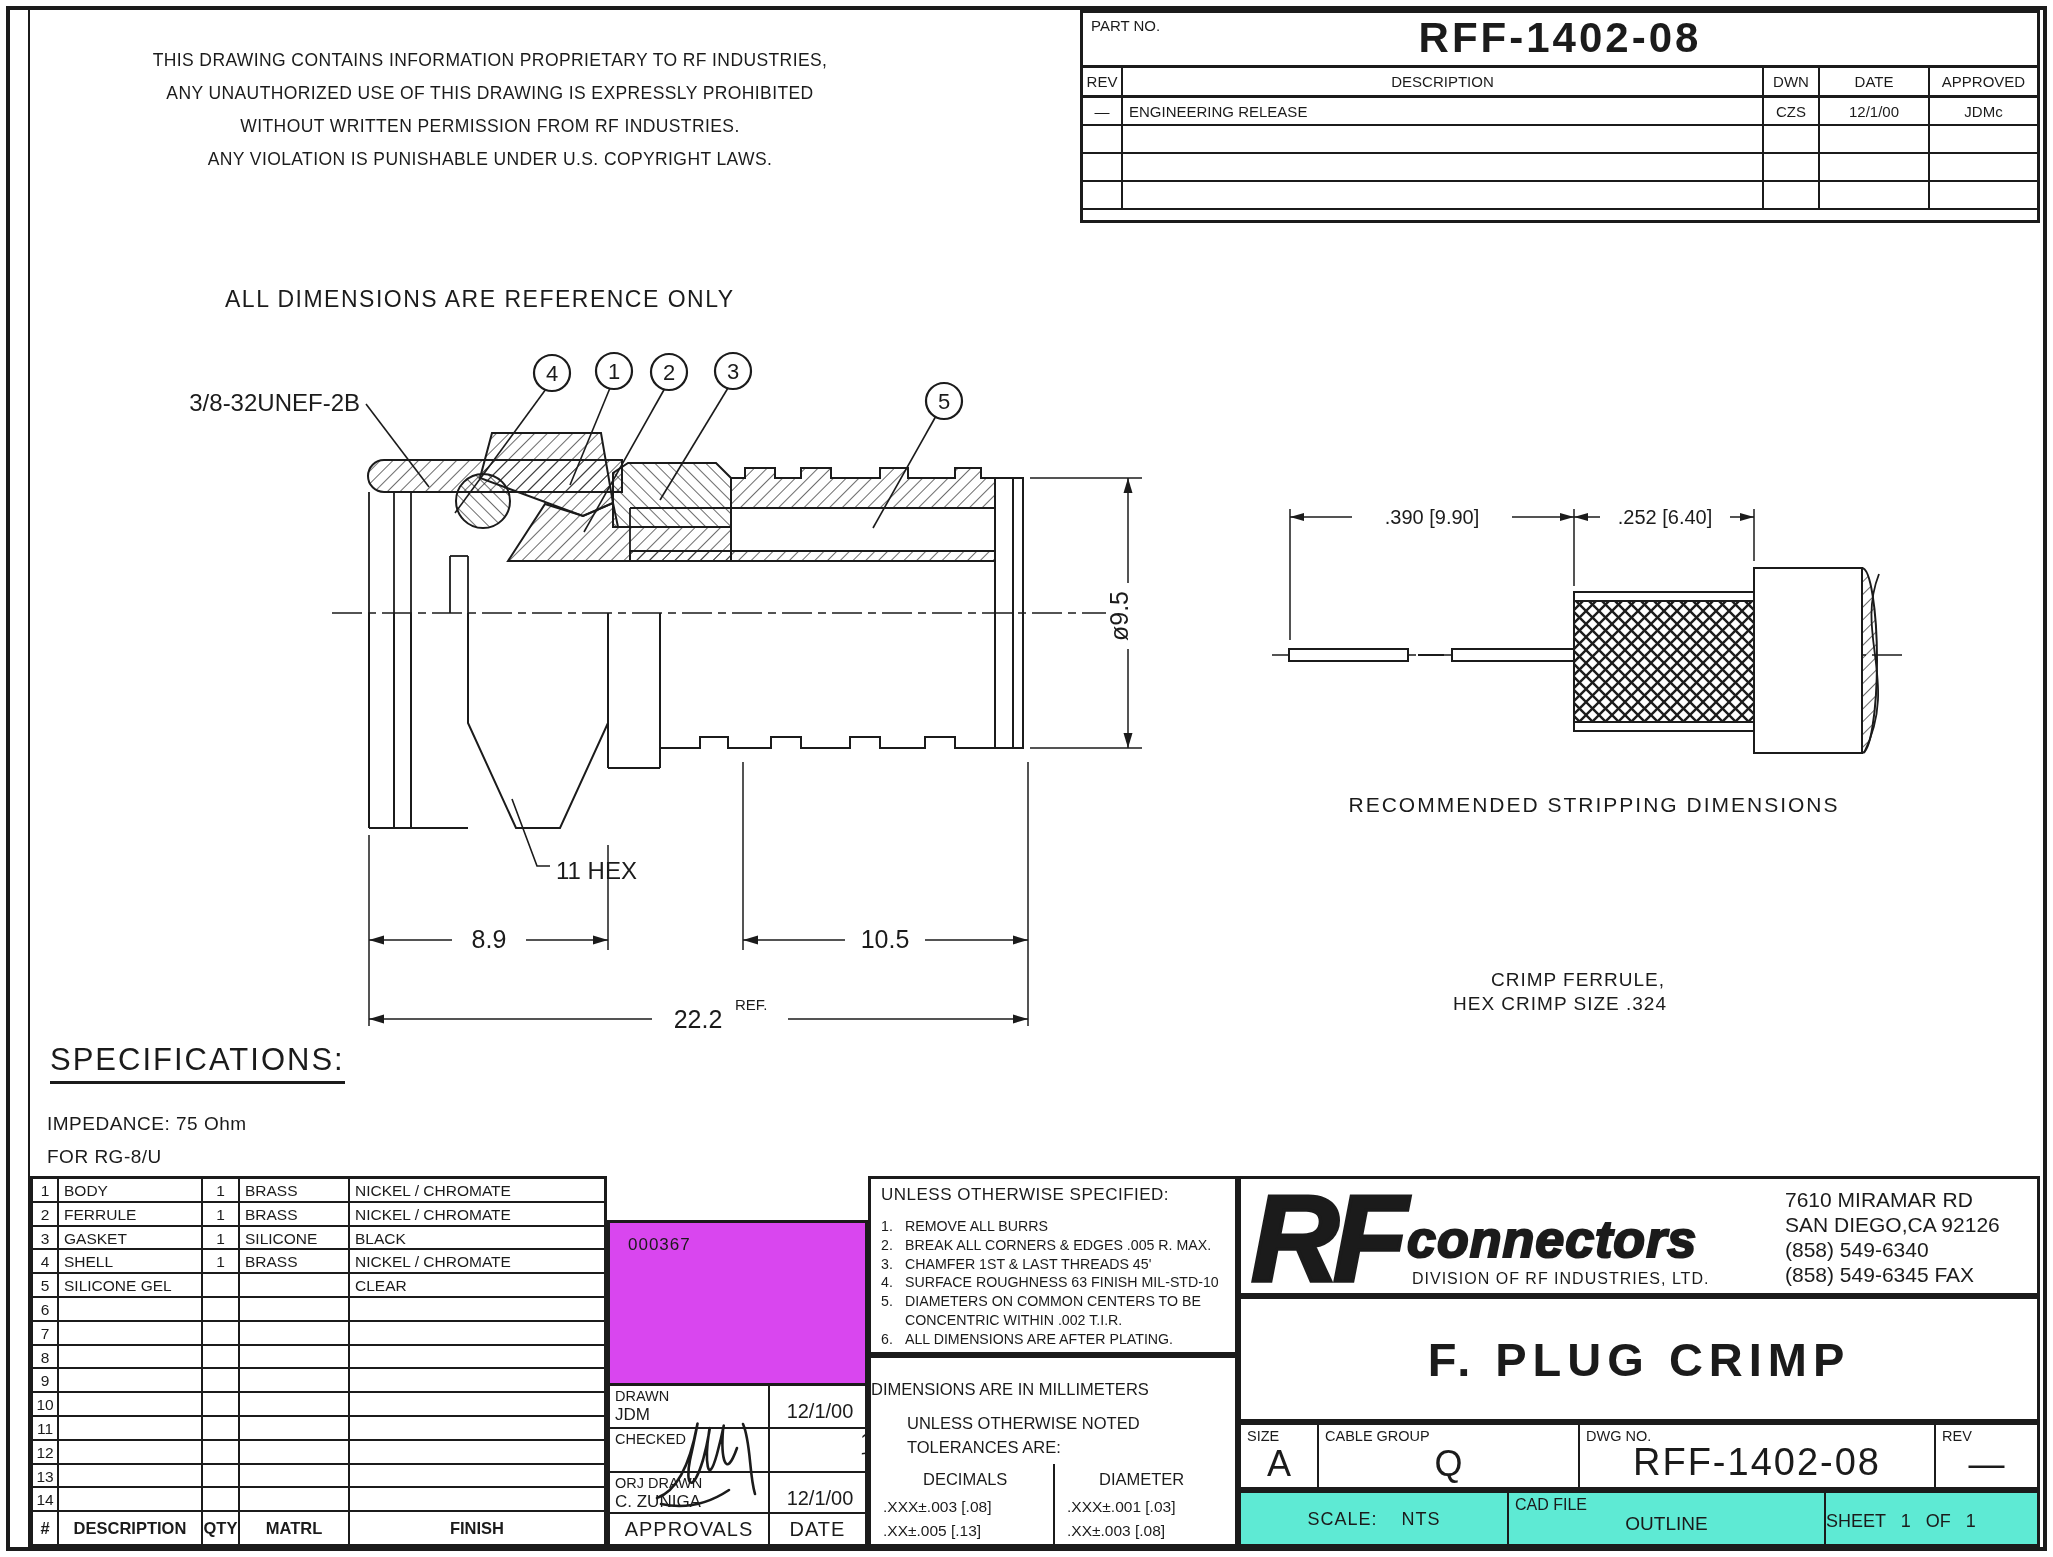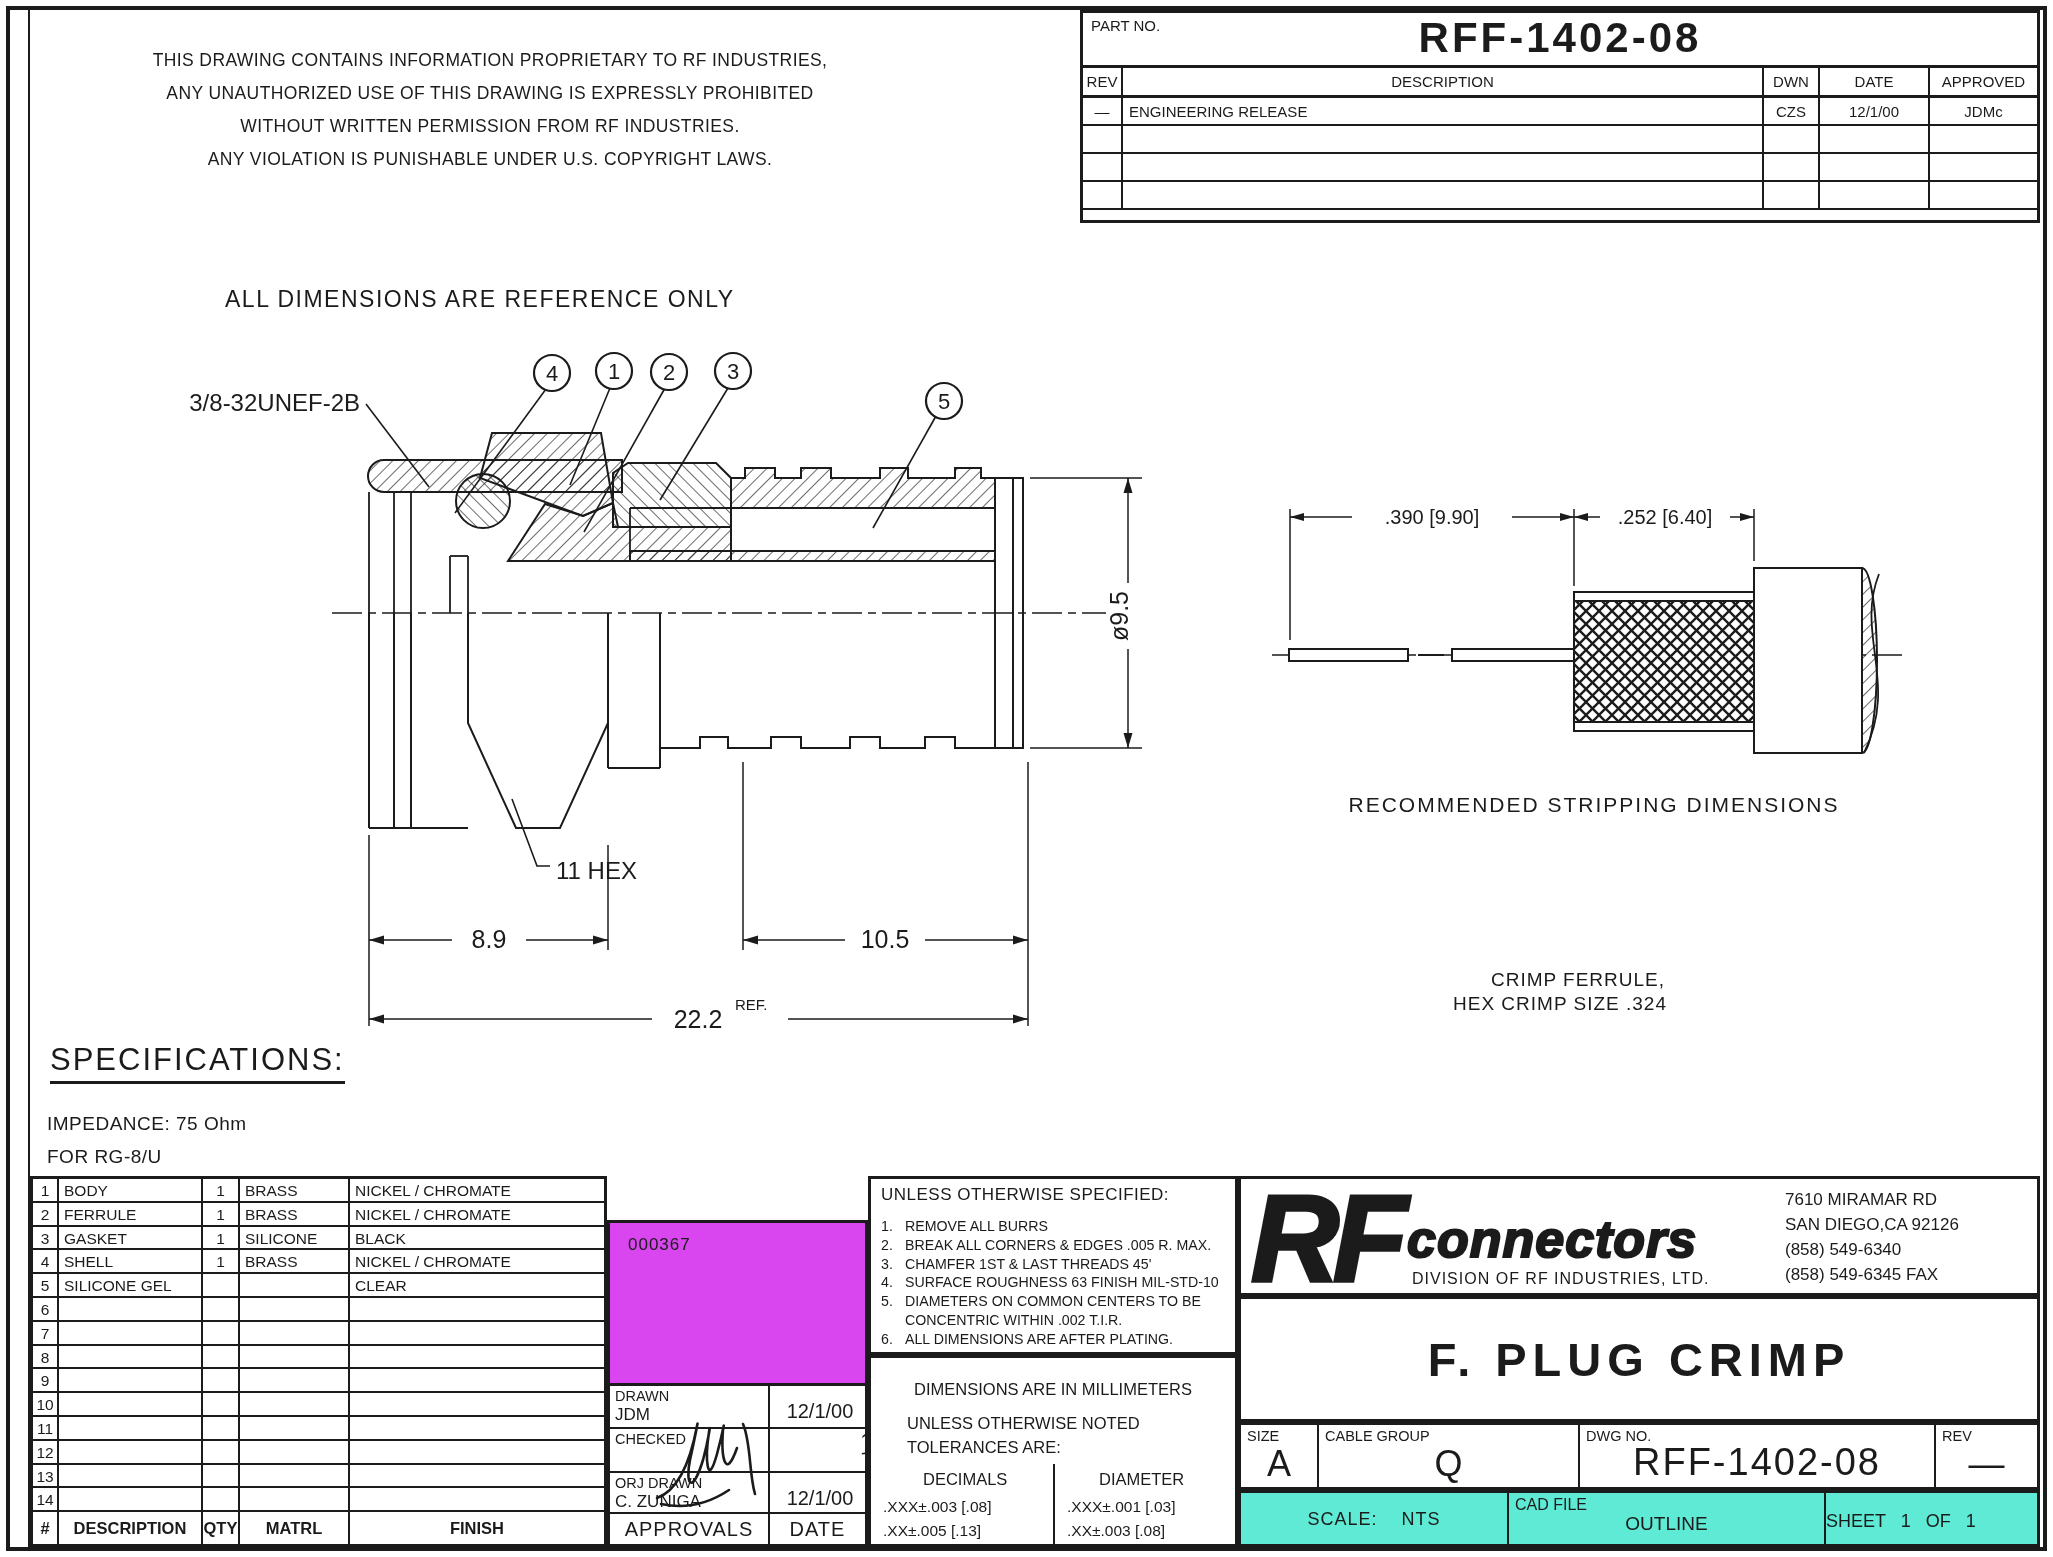--- a/index.html
+++ b/index.html
@@ -52,33 +52,33 @@
   .handdate{position:absolute;left:88px;top:-8px;font-family:"DejaVu Serif",serif;font-style:italic;font-size:29px;
             transform:rotate(-7deg);white-space:nowrap;}
   .sigsvg{position:absolute;left:35px;top:12px;pointer-events:none;}
   
   .notes{left:868px;top:1176px;width:370px;height:179px;border:3px solid #1b1b1b;box-sizing:border-box;background:#fff;padding:6px 8px 0 10px;}
   .notes-title{font-size:17px;letter-spacing:.5px;margin-bottom:12px;}
   .nitem{display:flex;font-size:14.2px;line-height:18.8px;font-weight:500;}
   .nitem .n{width:24px;flex:0 0 auto;}
   .nitem .t{flex:1;}
   .tol{left:868px;top:1355px;width:370px;height:192px;border:3px solid #1b1b1b;box-sizing:border-box;background:#fff;}
-  .tol .t1{position:absolute;left:0;right:0;top:22px;text-align:center;font-size:16.5px;}
+  .tol .t1{position:absolute;left:0;right:0;top:22px;text-align:left;font-size:16.5px;}
   .tol .t2{position:absolute;left:36px;top:56px;font-size:16.5px;}
   .tol .t3{position:absolute;left:36px;top:80px;font-size:16.5px;}
   .tol .dlab{position:absolute;left:52px;top:112px;font-size:16.5px;}
   .tol .dialab{position:absolute;left:228px;top:112px;font-size:16.5px;}
   .tol .dv1{position:absolute;left:12px;top:140px;font-size:15.5px;}
   .tol .dv2{position:absolute;left:12px;top:164px;font-size:15.5px;}
   .tol .av1{position:absolute;left:196px;top:140px;font-size:15.5px;}
   .tol .av2{position:absolute;left:196px;top:164px;font-size:15.5px;}
   .tol .divider{position:absolute;left:182px;top:106px;bottom:0;width:2px;background:#1b1b1b;}
   
   .logobox{left:1238px;top:1176px;width:802px;height:120px;border:3px solid #1b1b1b;box-sizing:border-box;background:#fff;}
-  .addr{position:absolute;right:6px;top:8px;width:246px;font-size:17px;line-height:25px;white-space:nowrap;}
+  .addr{position:absolute;right:6px;top:8px;width:246px;font-size:21px;line-height:25px;white-space:nowrap;}
   .titlebox{left:1238px;top:1296px;width:802px;height:126px;border:3px solid #1b1b1b;box-sizing:border-box;background:#fff;
             display:flex;align-items:center;justify-content:center;}
   .dwgtitle{font-size:47px;font-weight:bold;letter-spacing:6px;}
   .inforow1{left:1238px;top:1422px;width:802px;height:68px;border:3px solid #1b1b1b;box-sizing:border-box;background:#fff;
             display:grid;grid-template-columns:78px 261px 356px 1fr;}
   .inforow1 .ic{position:relative;border-right:2px solid #1b1b1b;box-sizing:border-box;}
   .inforow1 .ic:last-child{border-right:none;}
   .iclabel{position:absolute;left:6px;top:3px;font-size:14.5px;white-space:nowrap;}
   .icval{position:absolute;left:0;right:0;top:18px;text-align:center;font-size:36px;}
   .icval.dwg{font-size:38px;letter-spacing:2px;top:16px;}

